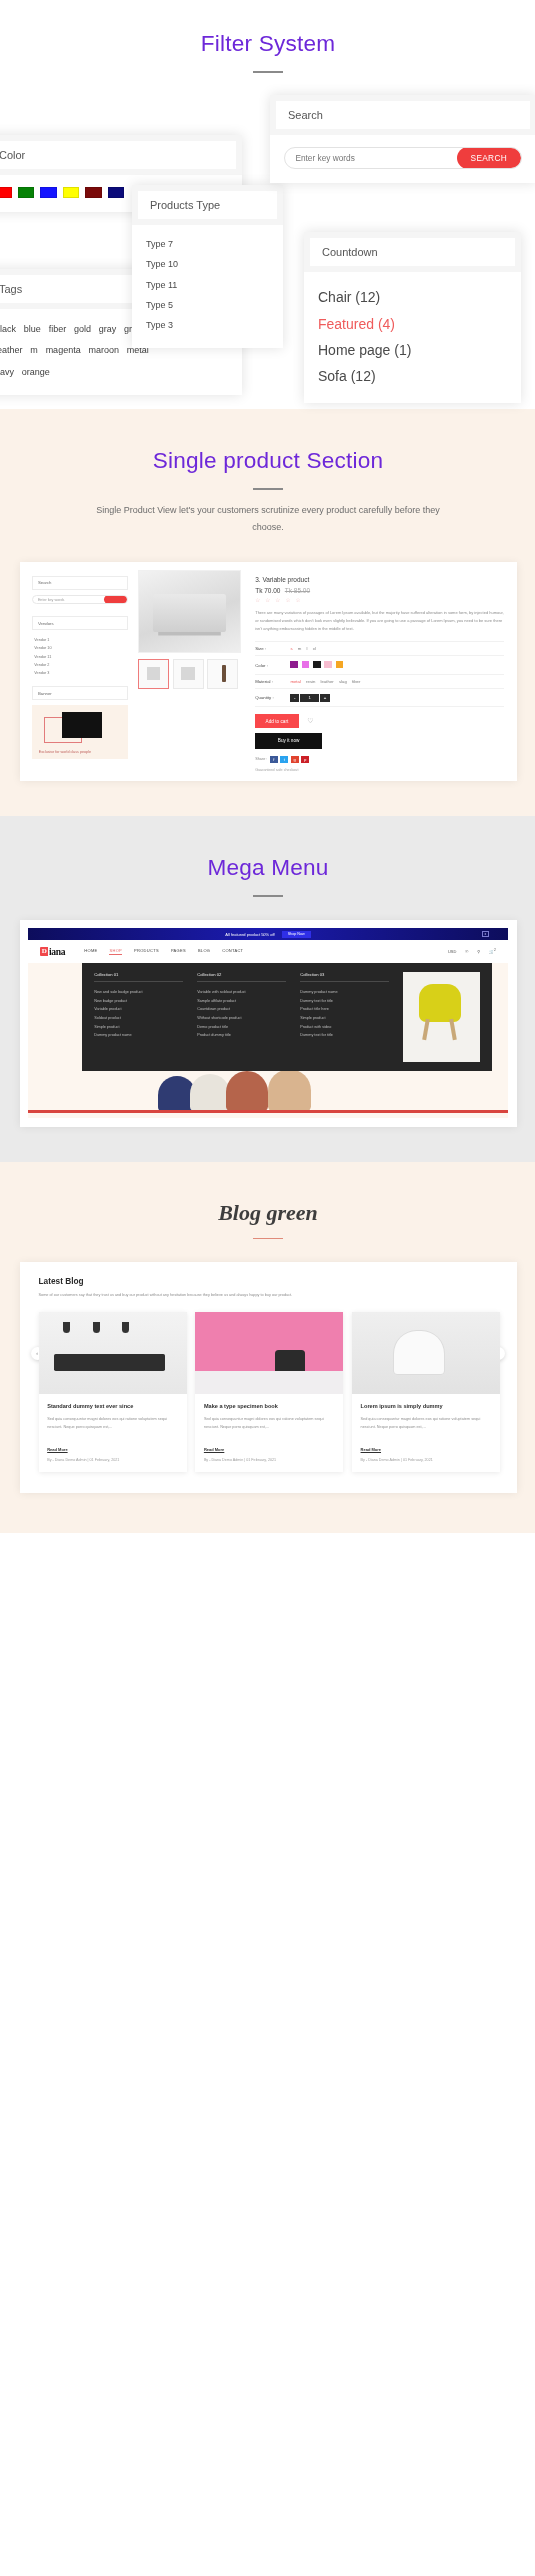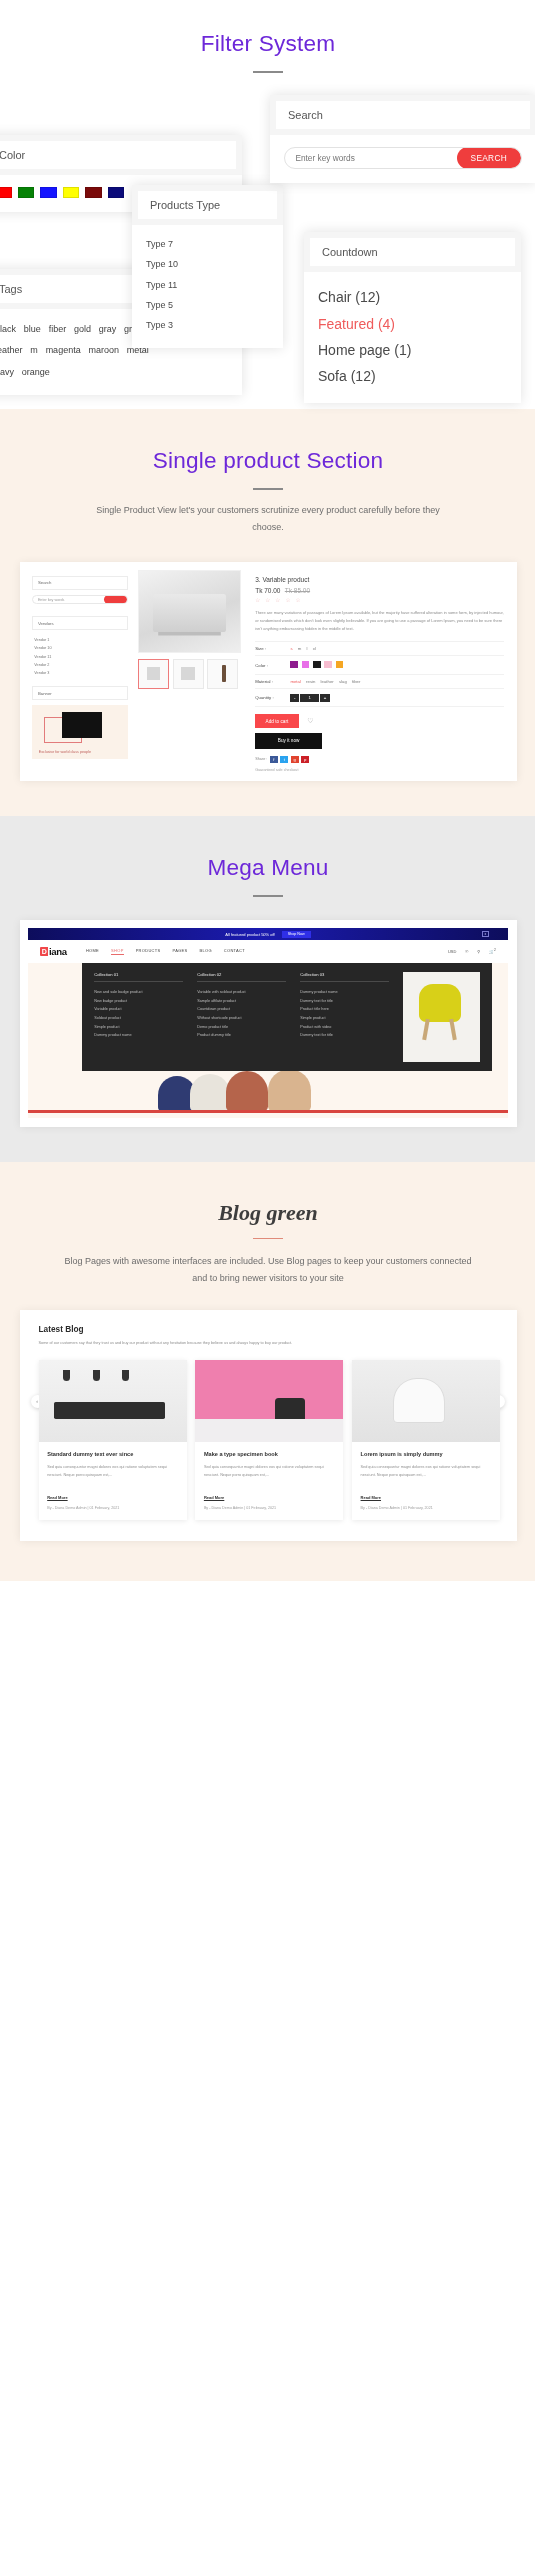--- a/index.html
+++ b/index.html
@@ -131,21 +131,21 @@
   .sicon { width:7.8px; height:7.8px; display:inline-block; color:#fff; font-size:4.3px; text-align:center; line-height:7.8px; }
 
   
   .mega-sec { background:#eaeaea; padding: 38px 0 35px; }
   .mega-card { width:497px; margin: 22.6px auto 0; background:#fff; box-shadow:0 0.9px 8.7px rgba(0,0,0,.08); padding:8.7px; }
   .mm-top { background: linear-gradient(90deg,#0d0d5c,#1b1bb0 48%,#0d0d5c); height:12px; display:flex; align-items:center; justify-content:center; gap:7px; position:relative; }
   .mm-top span { font-size:4px; color:#fff; }
   .mm-top .shop-now { background:#2f2fe8; color:#fff; font-size:3.7px; padding:1.7px 6px; }
   .mm-top .x { position:absolute; right:19px; border:0.9px solid #7a7ad0; color:#cfcfff; font-size:3.5px; padding:0 1.7px; }
   .mm-nav { display:flex; align-items:center; height:22.6px; padding:0 12px; background:#fff; }
-  .logo { font-size:9.6px; font-weight:700; color:#111; letter-spacing:-0.3px; display:flex; align-items:center; }
+  .logo { font-size:9.6px; font-weight:700; color:#111; letter-spacing:-0.3px; display:flex; align-items:center;font-family:Liberation Serif, serif; }
   .logo .d { background:#f0474a; color:#fff; width:7.8px; height:9.6px; display:inline-block; font-size:7px; line-height:9.6px; text-align:center; margin-right:0.9px; border-radius:0.9px 0 0 0.9px;}
   .mm-links { display:flex; gap:12px; margin-left:19px; }
   .mm-links a { font-size:4px; color:#3f3f3f; text-decoration:none; letter-spacing:0.3px; }
   .mm-links a.on { color:#e86b6b; border-bottom:0.9px solid #e86b6b; padding-bottom:0.9px; }
   .mm-right { margin-left:auto; display:flex; align-items:center; gap:8.7px; font-size:4px; color:#555; }
   .mm-body { position:relative; height: 155px; background:#fdf6ef; overflow:hidden; }
   .mm-drop { position:absolute; left:54px; top:0; right:15.6px; background:#262626; padding:8.7px 12px; display:flex; gap:14px; height:108px; }
   .mm-col { flex:1; }
   .mm-col h5 { font-size:4.2px; color:#e9e9e9; font-weight:400; padding-bottom:4.3px; border-bottom:0.9px solid #4a4a4a; margin-bottom:6px; }
   .mm-col a { display:block; font-size:3.8px; color:#bdbdbd; text-decoration:none; padding:2.3px 0; }
@@ -450,21 +450,20 @@
           </div>
         </div>
       </div>
     </div>
   </section>
 
   <section class="blog-sec">
     <div class="sec-head">
       <h2 class="blog-title">Blog green</h2>
       <div class="blog-rule"></div>
-      <p class="sec-sub" style="max-width:409px">Blog Pages with awesome interfaces are included. Use Blog pages to keep your customers connected and to bring newer visitors to your site</p>
     </div>
 
     <div class="blog-card">
       <div class="lb-title">Latest Blog</div>
       <div class="lb-sub">Some of our customers say that they trust us and buy our product without any hesitation because they believe us and always happy to buy our product.</div>
       <div class="lb-grid">
         <div class="nav-dot">‹</div>
         <div class="nav-dot r">›</div>
         <div id="posts" style="display:flex;gap:8.7px">
             <div class="lb-item">

